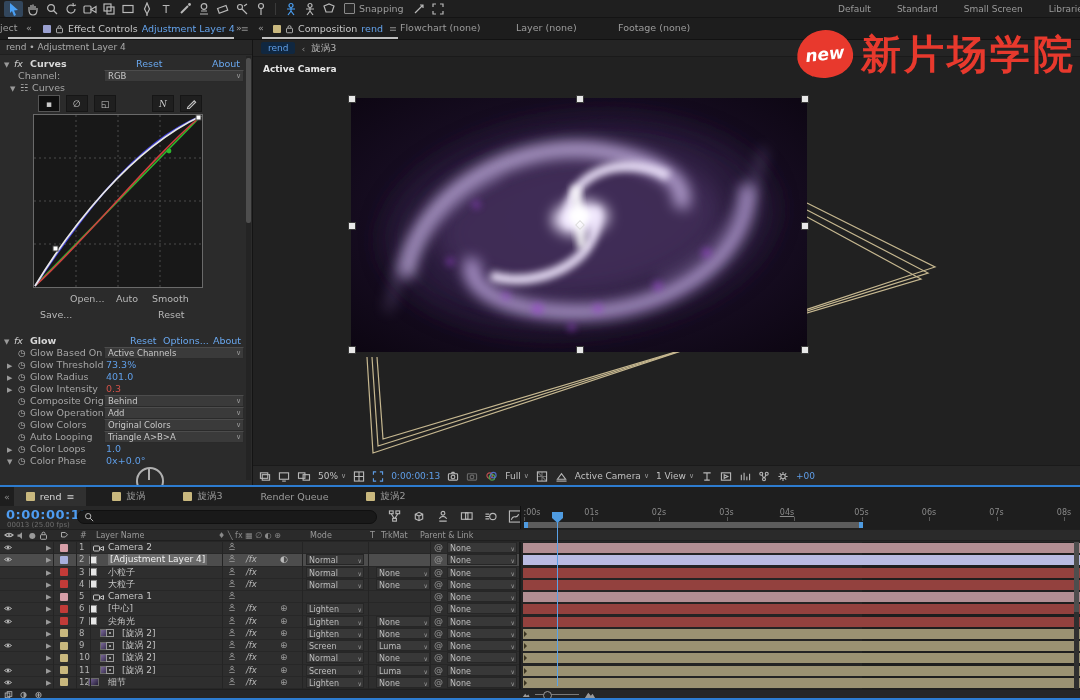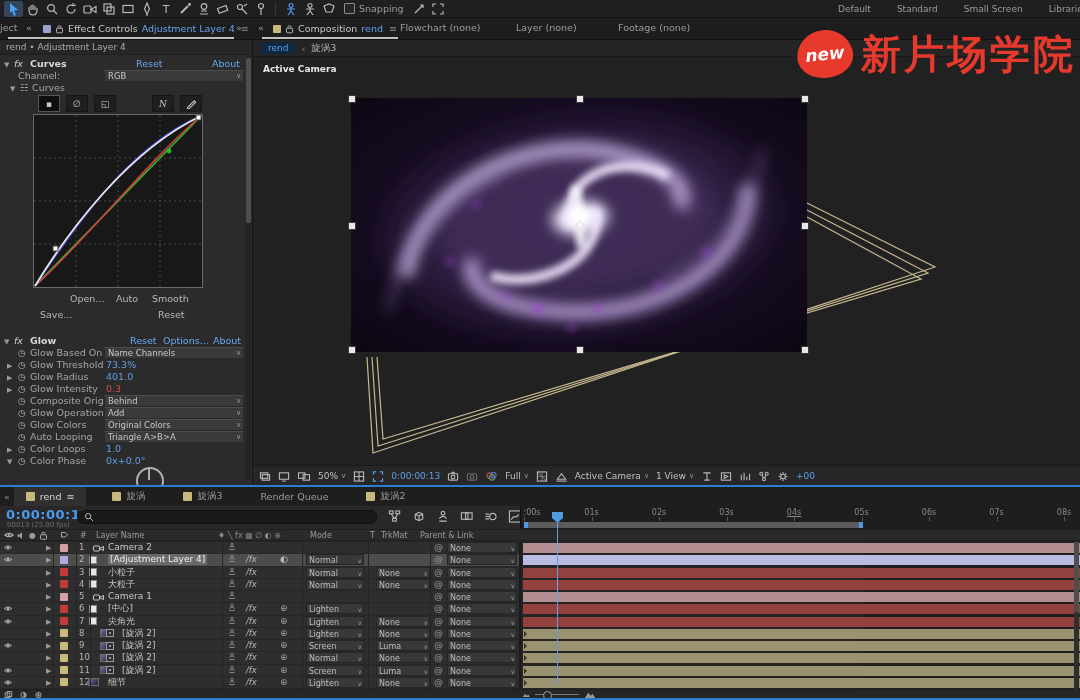--- a/index.html
+++ b/index.html
@@ -377,21 +377,21 @@
       <span class="ename">Glow</span>
       <span class="link" style="left:130px;">Reset</span>
       <span class="link" style="left:163px;">Options...</span>
       <span class="link" style="left:213px;">About</span>
     </div>
     <div id="glow-rows">
         <div class="erow">
           <span class="exp"></span>
           <span class="sw" style="left: 18px;">◷</span>
           <span class="lbl" style="left: 30px;">Glow Based On</span>
-          <div class="dd"><span>Name Channels</span><span class="ddchev">∨</span></div>
+          <div class="dd"><span>Active Channels</span><span class="ddchev">∨</span></div>
         </div>
         <div class="erow">
           <span class="exp">▶</span>
           <span class="sw" style="left: 18px;">◷</span>
           <span class="lbl" style="left: 30px;">Glow Threshold</span>
           <span class="val">73.3%</span>
         </div>
         <div class="erow">
           <span class="exp">▶</span>
           <span class="sw" style="left: 18px;">◷</span>
@@ -728,21 +728,21 @@
     <div class="ruler" id="ruler">
       <div class="workarea"></div>
     <span class="tick" style="left: 11px;">:00s</span>
         <div class="tickline" style="left: 3px;"></div>
         <span class="tick" style="left: 70.5px;">01s</span>
         <div class="tickline" style="left: 70.5px;"></div>
         <span class="tick" style="left: 138px;">02s</span>
         <div class="tickline" style="left: 138px;"></div>
         <span class="tick" style="left: 205.5px;">03s</span>
         <div class="tickline" style="left: 205.5px;"></div>
-        <span class="tick" style="left: 273px; text-decoration: underline;">04s</span>
+        <span class="tick" style="left: 266px; text-decoration: underline;">04s</span>
         <div class="tickline" style="left: 273px;"></div>
         <span class="tick" style="left: 340.5px;">05s</span>
         <div class="tickline" style="left: 340.5px;"></div>
         <span class="tick" style="left: 408px;">06s</span>
         <div class="tickline" style="left: 408px;"></div>
         <span class="tick" style="left: 475.5px;">07s</span>
         <div class="tickline" style="left: 475.5px;"></div>
         <span class="tick" style="left: 543px;">08s</span>
         <div class="tickline" style="left: 543px;"></div>
       </div>

